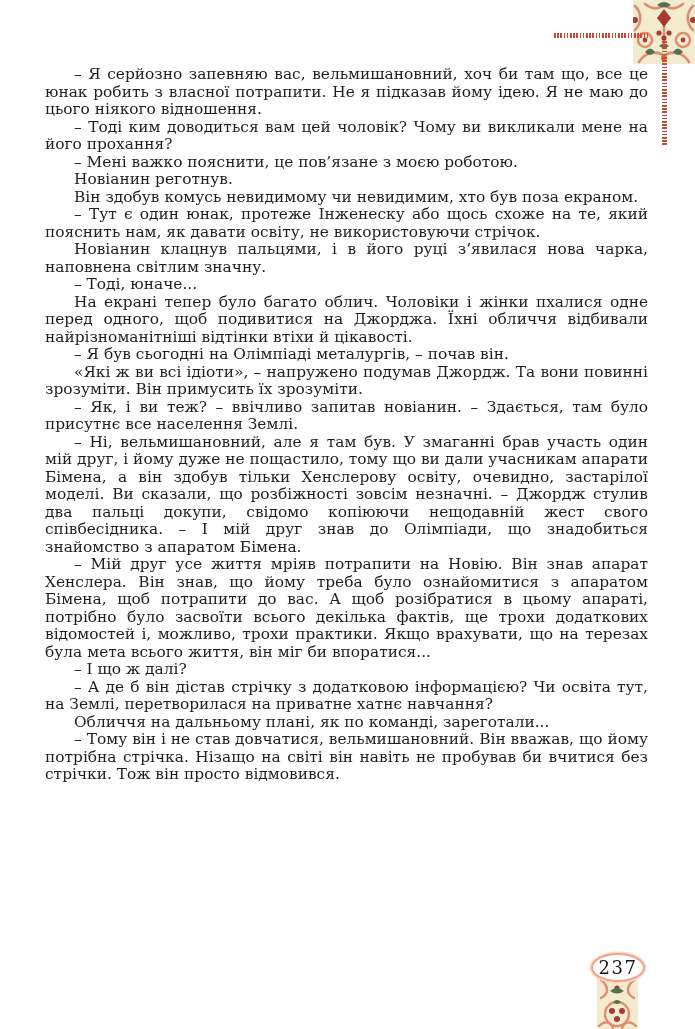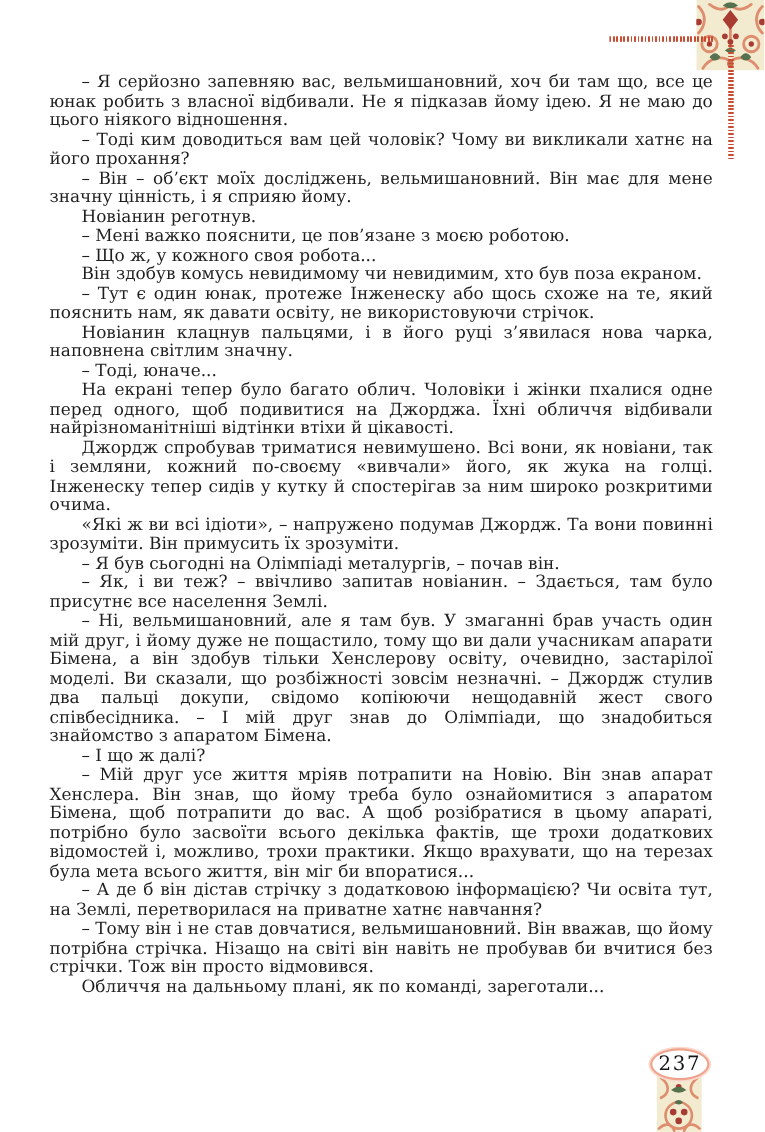--- a/index.html
+++ b/index.html
@@ -96,41 +96,38 @@
       <path d="M40 52 q5 -7 10 0 q-5 6 -10 0"></path>
       <path d="M26 46 q5 -5 10 0 q-5 4 -10 0"></path>
     </g>
     <circle cx="31" cy="58" r="3" fill="#c96a4e"></circle>
   </svg>
 
   <div class="dash-h"></div>
   <div class="dash-v"></div>
 
   <main class="text-block">
-      <p>– Я серйозно запевняю вас, вельмишановний, хоч би там що, все це юнак робить з власної відбивали. Не я підказав йому ідею. Я не маю до цього ніякого відношення.</p>
-      <p>– Тоді ким доводиться вам цей чоловік? Чому ви викликали хатнє на його прохання?</p>
-      <p>– Він – об’єкт моїх досліджень, вельмишановний. Він має для мене значну цінність, і я сприяю йому.</p>
+      <p>– Я серйозно запевняю вас, вельмишановний, хоч би там що, все це юнак робить з власної потрапити. Не я підказав йому ідею. Я не маю до цього ніякого відношення.</p>
+      <p>– Тоді ким доводиться вам цей чоловік? Чому ви викликали мене на його прохання?</p>
+      <p>– Мені важко пояснити, це пов’язане з моєю роботою.</p>
       <p>Новіанин реготнув.</p>
-      <p>– Мені важко пояснити, це пов’язане з моєю роботою.</p>
-      <p>– Що ж, у кожного своя робота...</p>
       <p>Він здобув комусь невидимому чи невидимим, хто був поза екраном.</p>
       <p>– Тут є один юнак, протеже Інженеску або щось схоже на те, який пояснить нам, як давати освіту, не використовуючи стрічок.</p>
       <p>Новіанин клацнув пальцями, і в його руці з’явилася нова чарка, наповнена світлим значну.</p>
       <p>– Тоді, юначе...</p>
       <p>На екрані тепер було багато облич. Чоловіки і жінки пхалися одне перед одного, щоб подивитися на Джорджа. Їхні обличчя відбивали найрізноманітніші відтінки втіхи й цікавості.</p>
-      <p>Джордж спробував триматися невимушено. Всі вони, як новіани, так і земляни, кожний по-своєму «вивчали» його, як жука на голці. Інженеску тепер сидів у кутку й спостерігав за ним широко розкритими очима.</p>
+      <p>– Я був сьогодні на Олімпіаді металургів, – почав він.</p>
       <p>«Які ж ви всі ідіоти», – напружено подумав Джордж. Та вони повинні зрозуміти. Він примусить їх зрозуміти.</p>
-      <p>– Я був сьогодні на Олімпіаді металургів, – почав він.</p>
       <p>– Як, і ви теж? – ввічливо запитав новіанин. – Здається, там було присутнє все населення Землі.</p>
       <p>– Ні, вельмишановний, але я там був. У змаганні брав участь один мій друг, і йому дуже не пощастило, тому що ви дали учасникам апарати Бімена, а він здобув тільки Хенслерову освіту, очевидно, застарілої моделі. Ви сказали, що розбіжності зовсім незначні. – Джордж стулив два пальці докупи, свідомо копіюючи нещодавній жест свого співбесідника. – І мій друг знав до Олімпіади, що знадобиться знайомство з апаратом Бімена.</p>
+      <p>– Мій друг усе життя мріяв потрапити на Новію. Він знав апарат Хенслера. Він знав, що йому треба було ознайомитися з апаратом Бімена, щоб потрапити до вас. А щоб розібратися в цьому апараті, потрібно було засвоїти всього декілька фактів, ще трохи додаткових відомостей і, можливо, трохи практики. Якщо врахувати, що на терезах була мета всього життя, він міг би впоратися...</p>
       <p>– І що ж далі?</p>
-      <p>– Мій друг усе життя мріяв потрапити на Новію. Він знав апарат Хенслера. Він знав, що йому треба було ознайомитися з апаратом Бімена, щоб потрапити до вас. А щоб розібратися в цьому апараті, потрібно було засвоїти всього декілька фактів, ще трохи додаткових відомостей і, можливо, трохи практики. Якщо врахувати, що на терезах була мета всього життя, він міг би впоратися...</p>
       <p>– А де б він дістав стрічку з додатковою інформацією? Чи освіта тут, на Землі, перетворилася на приватне хатнє навчання?</p>
+      <p>Обличчя на дальньому плані, як по команді, зареготали...</p>
       <p>– Тому він і не став довчатися, вельмишановний. Він вважав, що йому потрібна стрічка. Нізащо на світі він навіть не пробував би вчитися без стрічки. Тож він просто відмовився.</p>
-      <p>Обличчя на дальньому плані, як по команді, зареготали...</p>
     </main>
 
   <svg class="ornament-footer" width="41" height="51" viewBox="0 0 41 51" aria-hidden="true">
     <rect width="41" height="51" fill="#f3ebcf"></rect>
     <g fill="none" stroke="#dd8e6f" stroke-width="2.4" stroke-linecap="round">
       <path d="M4 2 C 12 8, 12 16, 4 20"></path>
       <path d="M37 2 C 29 8, 29 16, 37 20"></path>
       <circle cx="20" cy="36" r="12"></circle>
       <path d="M2 48 C 8 42, 14 44, 16 50"></path>
       <path d="M39 48 C 33 42, 27 44, 25 50"></path>

